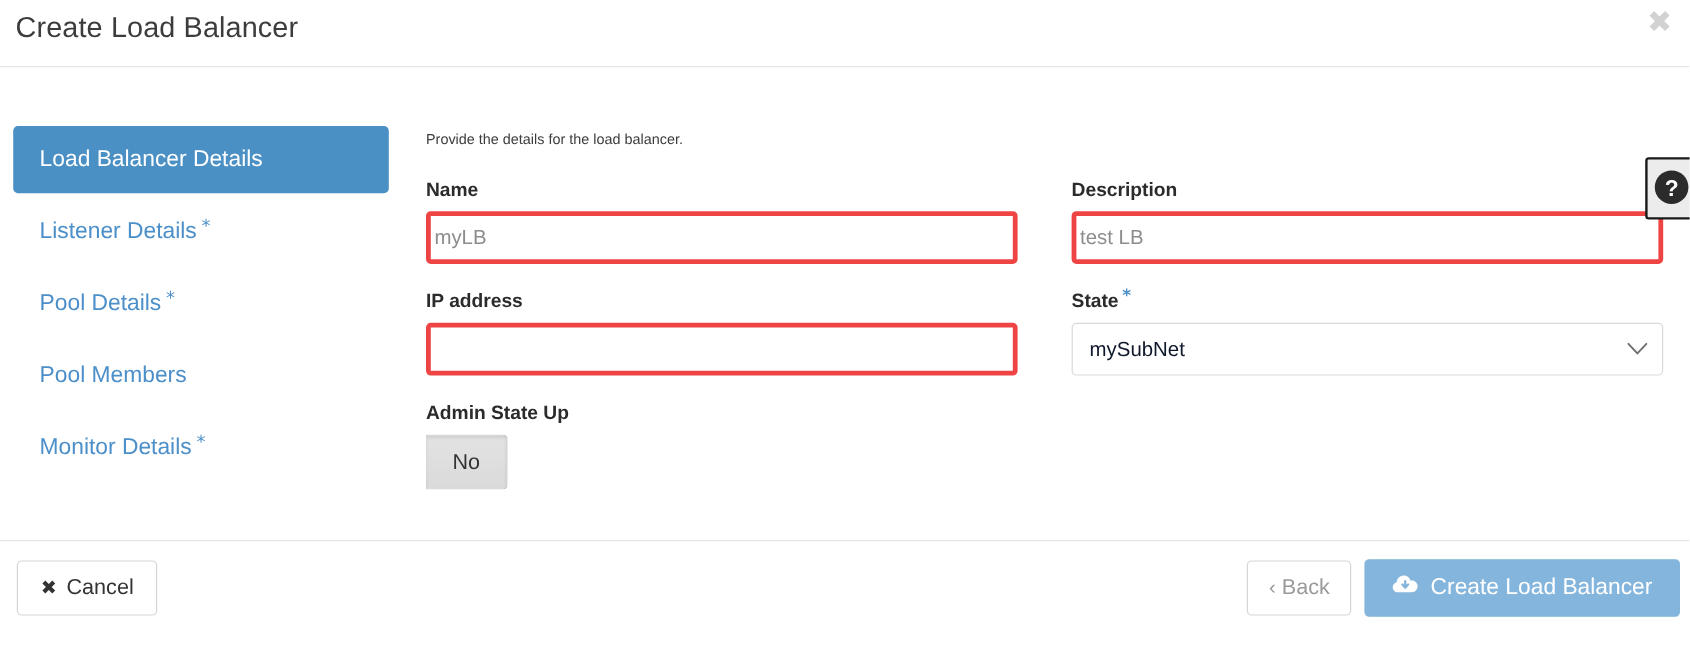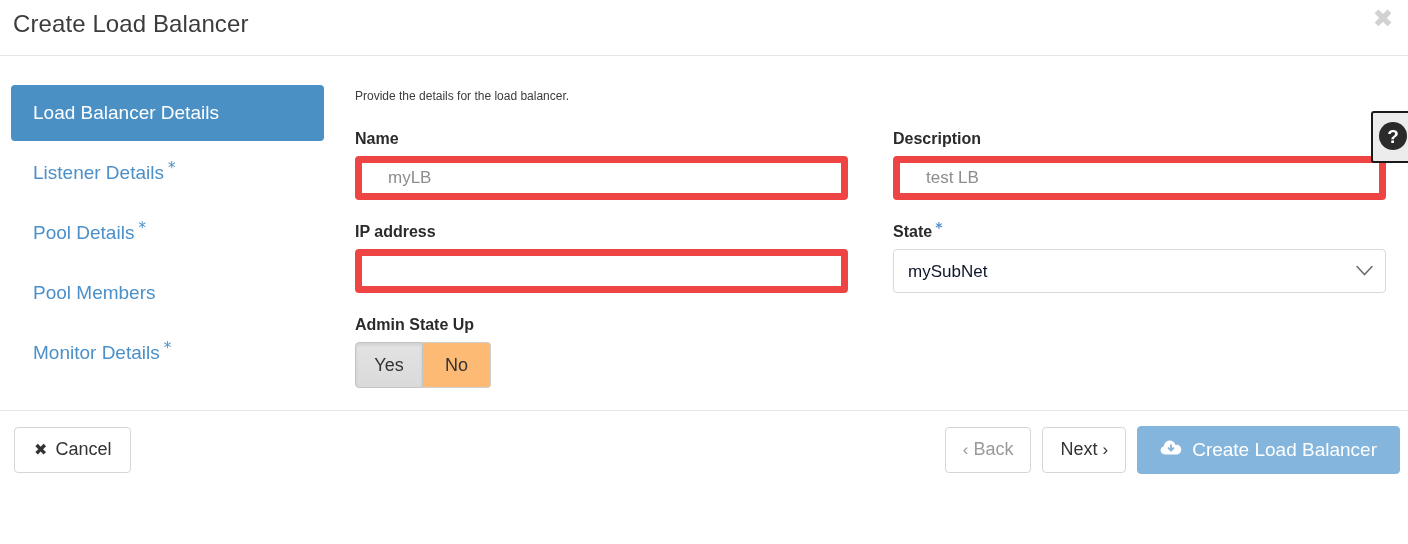--- a/index.html
+++ b/index.html
@@ -13,20 +13,21 @@
     overflow: hidden;
   }
 
   .modal {
     position: relative;
     width: 1408px;
     height: 428px;
     background: #fff;
     display: flex;
     flex-direction: column;
+    gap: 20px;
   }
 
   
   .modal-header {
     position: relative;
     height: 56px;
     flex: 0 0 56px;
     border-bottom: 1px solid #e5e5e5;
     background: #fff;
   }
@@ -130,23 +131,23 @@
     color: #4c8fc9;
     font-size: 14px;
     position: relative;
     top: -5px;
     margin-left: 3px;
     font-family: "DejaVu Sans", sans-serif;
   }
   .form-control {
     width: 100%;
     height: 44px;
-    border: 7px solid #ef4444;
+    border: 4px solid #ef4444;
     border-radius: 4px;
-    padding: 0 26px;
+    padding: 0 3px;
     font-size: 17px;
     color: #555;
     background: #fff;
     font-family: "Liberation Sans", sans-serif;
     outline: none;
   }
   .form-control::placeholder { color: #8d8d8d; opacity: 1; }
 
   .select-wrap { position: relative; width: 100%; }
   .select-wrap select {
@@ -316,21 +317,20 @@
           </div>
 
           <div class="form-group">
             <label class="form-label">IP address</label>
             <input class="form-control" type="text" placeholder="" style="">
           </div>
 
           <div class="form-group">
             <label class="form-label">Admin State Up</label>
             <div class="btn-group">
-              <button class="btn-toggle">Yes</button>
               <button class="btn-toggle">No</button>
             </div>
           </div>
 
         </div>
 
         <div class="form-col">
 
           <div class="form-group">
             <label class="form-label">Description</label>
@@ -374,23 +374,20 @@
       <span class="x-glyph">✖</span>
       <span>Cancel</span>
     </button>
 
     <div class="footer-right">
 
       <button class="btn btn-default disabled">
         <span class="chev">‹</span>&nbsp;<span>Back</span>
       </button>
 
-      <button class="btn btn-default">
-        <span>Next</span>&nbsp;<span class="chev">›</span>
-      </button>
 
       <button class="btn btn-primary">
         <span>
           <svg width="22" height="17" viewBox="0 0 22 17">
             <path d="M5.2 15.5 C2.4 15.5 0.6 13.6 0.6 11.3 C0.6 9.3 2 7.6 3.9 7.2 C4.1 4.1 6.6 1.6 9.8 1.6 C12.5 1.6 14.8 3.4 15.4 5.9 C15.8 5.8 16.2 5.7 16.6 5.7 C19.2 5.7 21.3 7.8 21.3 10.5 C21.3 13.2 19.2 15.5 16.6 15.5 Z" fill="#ffffff"></path>
             <path d="M11 6.3 L11 10.6 M8.6 9.1 L11 11.7 L13.4 9.1" stroke="#84b5dc" stroke-width="1.9" fill="none" stroke-linecap="round" stroke-linejoin="round"></path>
           </svg>
         </span>
         <span>Create Load Balancer</span>
       </button>

